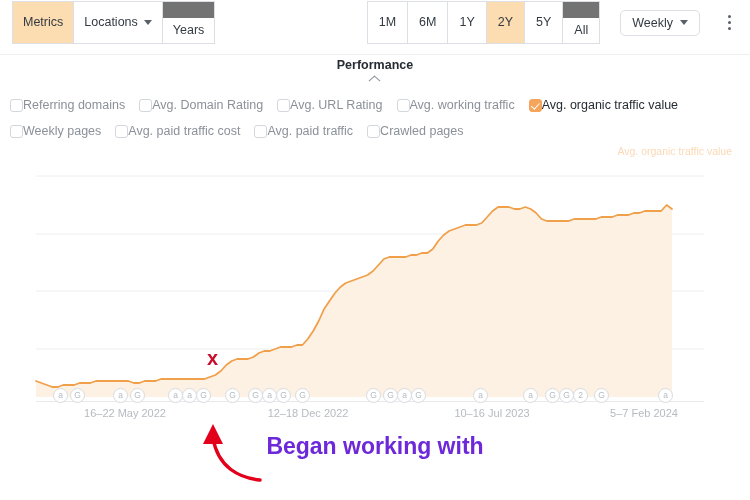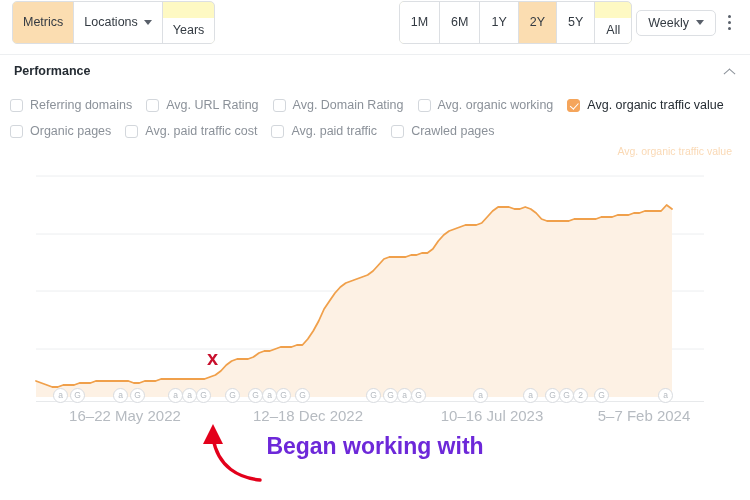--- a/index.html
+++ b/index.html
@@ -12,67 +12,67 @@
   .app { position: relative; width: 750px; height: 500px; background:#fff; }
 
   
   .toolbar {
     position: absolute; left:0; top:0; width:750px; height:45px;
     display:flex; align-items:center; justify-content:space-between;
     padding: 0 12px;
   }
   .btn-group { display:flex; align-items:center; }
   .seg {
-    display:flex; border:1px solid #dcdfe3; border-radius:5px; overflow:hidden;
-    background:#fef9c3;
+    display:flex; border:1px solid #dcdfe3; border-radius:0; overflow:hidden;
+    background:#737373;
   }
   .seg .seg-item {
     font-size:12.5px; color:#333a42; background:#fff;
     padding:5px 10px; border-right:1px solid #dcdfe3;
     display:flex; align-items:center; gap:6px; cursor:pointer;
     white-space:nowrap; line-height:1.25;
   }
   .seg .seg-item:last-child { border-right:none;margin-top:16px; }
   .seg .seg-item.active { background:#fbddb1; color:#333a42; }
   .caret {
     width:0;height:0;border-left:4px solid transparent;border-right:4px solid transparent;
     border-top:5px solid #59606a; display:inline-block;
   }
-  .toolbar-right { display:flex; align-items:center; gap:4px; }
+  .toolbar-right { display:flex; align-items:center; gap:20px; }
   .range-seg .seg-item { padding:5px 11px; font-size:12.5px; }
   .dd-btn {
     border:1px solid #dcdfe3; border-radius:5px; background:#fff;
     font-size:12.5px; color:#333a42; padding:5px 11px;
     display:flex; align-items:center; gap:7px; cursor:pointer;
   }
   .kebab { width:18px; height:24px; display:flex; flex-direction:column;
     align-items:center; justify-content:center; gap:3px; cursor:pointer; }
   .kebab i { width:3px; height:3px; border-radius:50%; background:#59606a; display:block; }
 
   
   .sec-hdr {
     position:absolute; left:0; top:54px; width:750px; height:32px;
-    display:flex; align-items:center; justify-content:space-between;
-    padding:0 14px; border-top:1px solid #edeff1;
+    display:flex; align-items:center; justify-content:center;
+    padding:0 14px; border-top:1px solid #edeff1;flex-direction:column;
   }
   .sec-title { font-size:12.5px; font-weight:bold; color:#252c33; }
   .chev-up { width:12px; height:12px; position:relative; cursor:pointer; }
   .chev-up:before, .chev-up:after {
     content:""; position:absolute; top:6px; width:8px; height:1.4px; background:#8b9199;
   }
   .chev-up:before { left:-1px; transform: rotate(-42deg); }
   .chev-up:after  { left:4px;  transform: rotate(42deg); }
 
   
   .metrics {
     position:absolute; left:10px; top:92px; width:732px;
     display:flex; flex-wrap:wrap; align-content:flex-start;
   }
   .mitem {
-    display:flex; align-items:center; gap:7px;
+    display:flex; align-items:center; gap:0;
     height:26px; margin-right:14px; cursor:pointer;text-align:center;
   }
   .cb {
     width:13px; height:13px; border:1.4px solid #d3d7dc; border-radius:3px;
     background:#fff; flex:0 0 auto; position:relative;
   }
   .cb.checked { background:#f5a55b; border-color:#f5a55b; }
   .cb.checked:after {
     content:""; position:absolute; left:3.4px; top:1px; width:3.5px; height:6.5px;
     border:solid #fff; border-width:0 1.8px 1.8px 0; transform:rotate(42deg);
@@ -92,21 +92,21 @@
   
   .axis { position:absolute; left:0; top:388px; width:750px; height:32px; }
   .axis-line { position:absolute; left:36px; top:13px; width:668px; height:1px; background:#e7e9eb; }
   .badge {
     position:absolute; top:0px; width:15px; height:15px; border-radius:50%;
     border:1px solid #d8dbdf; background:#fff; color:#b6bbc1;
     font-size:8.5px; line-height:13px; text-align:center;
     font-family:"Liberation Sans", sans-serif;
   }
   .tick-lbl {
-    position:absolute; top:19px; font-size:15px; color:#b6bbc1;
+    position:absolute; top:19px; font-size:11px; color:#b6bbc1;
     transform:translateX(-50%); white-space:nowrap;
   }
 
   
   .x-mark {
     position:absolute; left:207px; top:348px;
     font-size:20px; font-weight:bold; color:#c8102e;
     font-family:"Liberation Sans", sans-serif; line-height:1;
   }
   .note {
@@ -179,37 +179,37 @@
     <div class="chev-up"></div>
   </div>
 
   <div class="metrics">
     <div class="mitem">
       <span class="cb"></span>
       <span class="mlabel">Referring domains</span>
     </div>
     <div class="mitem">
       <span class="cb"></span>
+      <span class="mlabel">Avg. Domain Rating</span>
+    </div>
+    <div class="mitem">
+      <span class="cb"></span>
       <span class="mlabel">Avg. URL Rating</span>
     </div>
     <div class="mitem">
       <span class="cb"></span>
-      <span class="mlabel">Avg. Domain Rating</span>
-    </div>
-    <div class="mitem">
-      <span class="cb"></span>
-      <span class="mlabel">Avg. organic working</span>
+      <span class="mlabel">Avg. working traffic</span>
     </div>
     <div class="mitem on">
       <span class="cb checked"></span>
       <span class="mlabel">Avg. organic traffic value</span>
     </div>
     <div class="mitem">
       <span class="cb"></span>
-      <span class="mlabel">Organic pages</span>
+      <span class="mlabel">Weekly pages</span>
     </div>
     <div class="mitem">
       <span class="cb"></span>
       <span class="mlabel">Avg. paid traffic cost</span>
     </div>
     <div class="mitem">
       <span class="cb"></span>
       <span class="mlabel">Avg. paid traffic</span>
     </div>
     <div class="mitem">

